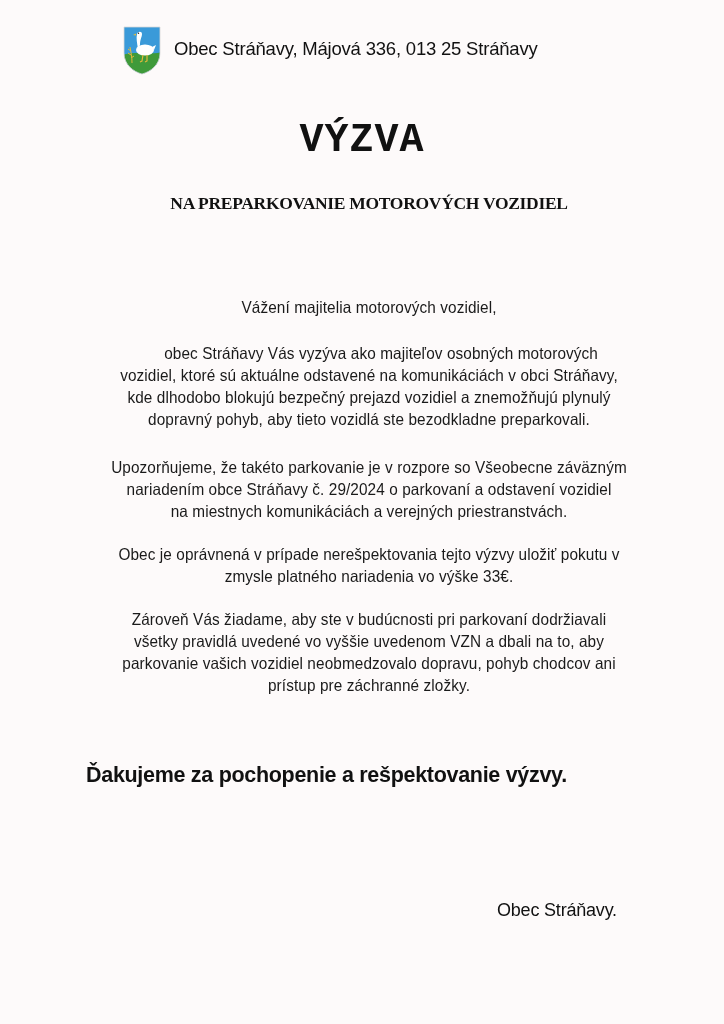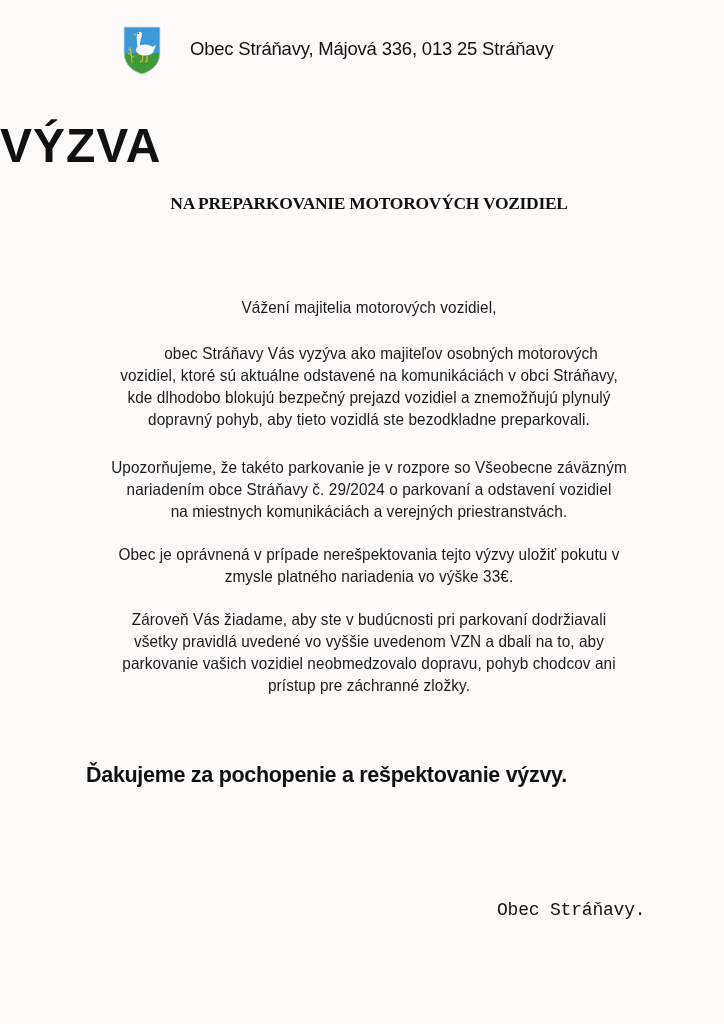--- a/index.html
+++ b/index.html
@@ -13,42 +13,42 @@
       position: relative;
       overflow: hidden;
       color: #141414;
     }
     .header {
       position: absolute;
       top: 25px;
       left: 122px;
       display: flex;
       align-items: center;
-      gap: 28px;
+      gap: 12px;
     }
     .crest {
       width: 40px;
       height: 50px;
     }
     .header-text {
       font-family: "Liberation Sans", sans-serif;
       font-size: 18.5px;
       letter-spacing: -0.2px;
       color: #111;
       margin-top: -2px;
     }
     .title {
       position: absolute;
       top: 118px;
       left: 0;
       width: 724px;
-      text-align: left;
-      font-family: Liberation Sans, sans-serif;
+      text-align: center;
+      font-family: Liberation Mono, monospace;
       font-weight: bold;
-      font-size: 48px;
+      font-size: 40px;
       letter-spacing: 1px;
       color: #111;
     }
     .subtitle {
       position: absolute;
       top: 193px;
       left: 0;
       width: 738px;
       text-align: center;
       font-family: "Liberation Serif", serif;
@@ -84,21 +84,21 @@
       font-size: 21.5px;
       letter-spacing: -0.3px;
       color: #111;
       white-space: nowrap;
       font-weight: bold;
     }
     .signature {
       position: absolute;
       top: 900px;
       left: 497px;
-      font-family: Liberation Mono, monospace;
+      font-family: Liberation Sans, sans-serif;
       font-size: 18px;
       letter-spacing: -0.2px;
       color: #111;
       white-space: nowrap;
     }
   </style>
 </head>
 <body>
 
 <div class="header">

